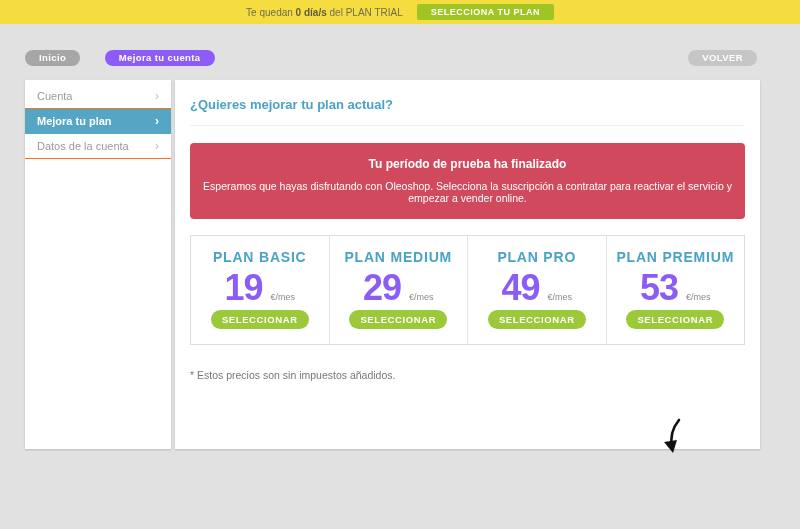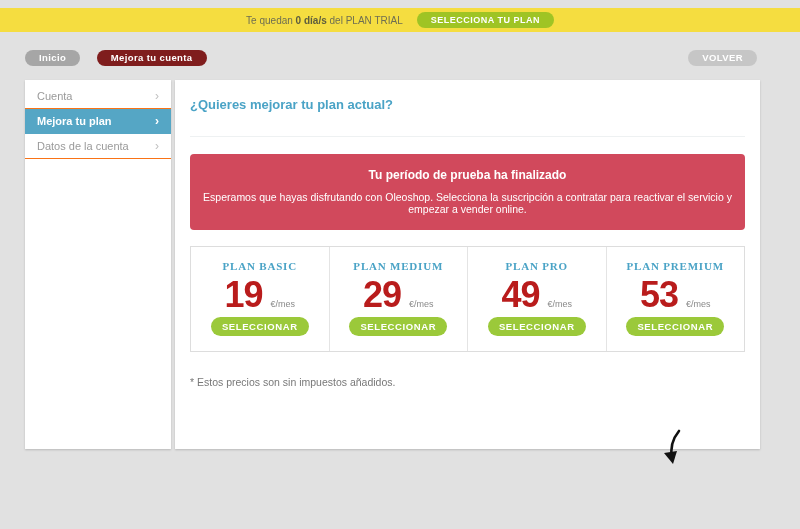--- a/index.html
+++ b/index.html
@@ -6,44 +6,44 @@
   html,body { width:800px; height:529px; }
   body {
     font-family:"Liberation Sans","DejaVu Sans",sans-serif;
     background:#e1e1e1;
     position:relative;
     overflow:hidden;
   }
 
   
   .banner {
-    position:absolute; top:8px; left:0; width:800px; height:24px;
+    position:absolute; top:0; left:0; width:800px; height:24px;
     background:#f5dd40;
     display:flex; align-items:center; justify-content:center;
     gap:14px;
   }
   .banner-text { font-size:10px; color:#6e6e52; }
   .banner-text b { color:#5d5d3e; }
   .banner-cta {
     background:#9fc424; border:none; color:#fff;
     font-family:inherit; font-size:9px; font-weight:bold; letter-spacing:0.5px;
-    border-radius:8px; padding:4px 14px; height:16px; line-height:8px;
+    border-radius:2px; padding:4px 14px; height:16px; line-height:8px;
     cursor:pointer;
   }
 
   
   .crumb-row { position:absolute; top:50px; left:25px; right:37px; height:16px; }
   .pill {
     display:inline-block; border:none; border-radius:9px;
     font-family:inherit; font-size:9.5px; font-weight:bold; color:#fff;
     padding:0 14px; height:16px; line-height:16px; letter-spacing:0.4px;
     cursor:pointer; vertical-align:top;
   }
   .pill-gray  { background:#a6a6a6; }
-  .pill-blue  { background:#7f1d1d; margin-left:12px; }
+  .pill-blue  { background:#8b5cf6; margin-left:20px; }
   .pill-back  { background:#c6c6c6; position:absolute; right:6px; top:0; }
 
   
   .sidebar {
     position:absolute; top:80px; left:25px; width:146px; height:369px;
     background:#fff; box-shadow:0 1px 2px rgba(0,0,0,0.18);
     padding-top:4px;
   }
   .side-item {
     height:25px; line-height:24px; padding:0 12px;
@@ -59,21 +59,21 @@
   }
   .side-item.active .chev { color:#fff; font-weight:bold; }
 
   .main-panel {
     position:absolute; top:80px; left:175px; width:585px; height:369px;
     background:#fff; box-shadow:0 1px 2px rgba(0,0,0,0.18);
     padding:17px 15px 0 15px;
   }
   .page-title {
     font-size:13px; font-weight:bold; color:#4aa3c6;
-    padding-bottom:24px; border-bottom:1px solid #eef1f2;
+    padding-bottom:13px; border-bottom:1px solid #eef1f2;
   }
 
   
   .alert {
     margin-top:17px; background:#d1495c; border-radius:4px;
     padding:14px 10px 15px 10px; text-align:center; color:#fff;
   }
   .alert-title { font-size:12px; font-weight:bold; }
   .alert-body  { font-size:10.5px; margin-top:9px; }
 
@@ -81,25 +81,25 @@
   .plans {
     margin-top:16px; border:1px solid #ddd; background:#fff;
     display:flex;
   }
   .plan {
     flex:1 1 0; text-align:center; padding:13px 6px 15px 6px;
     position:relative;
   }
   .plan + .plan { border-left:1px solid #e4e4e4; }
   .plan-name {
-    font-size:11px; font-weight:bold; color:#4aa3c6; letter-spacing:0.8px;font-family:Liberation Serif, serif;
+    font-size:14px; font-weight:bold; color:#4aa3c6; letter-spacing:0.8px;
   }
   .plan-price { margin-top:2px; white-space:nowrap; }
   .plan-price .num {
-    font-size:36px; font-weight:bold; color:#b91c1c; letter-spacing:-1px;
+    font-size:36px; font-weight:bold; color:#8b5cf6; letter-spacing:-1px;
   }
   .plan-price .per { font-size:9px; color:#8a8a8a; margin-left:8px; }
   .plan-cta {
     background:#9bc93a; border:none; color:#fff;
     font-family:inherit; font-size:9.5px; font-weight:bold; letter-spacing:0.6px;
     border-radius:10px; width:98px; height:19px; cursor:pointer;
   }
 
   .footnote { margin-top:24px; font-size:10.5px; color:#787878; }
 

